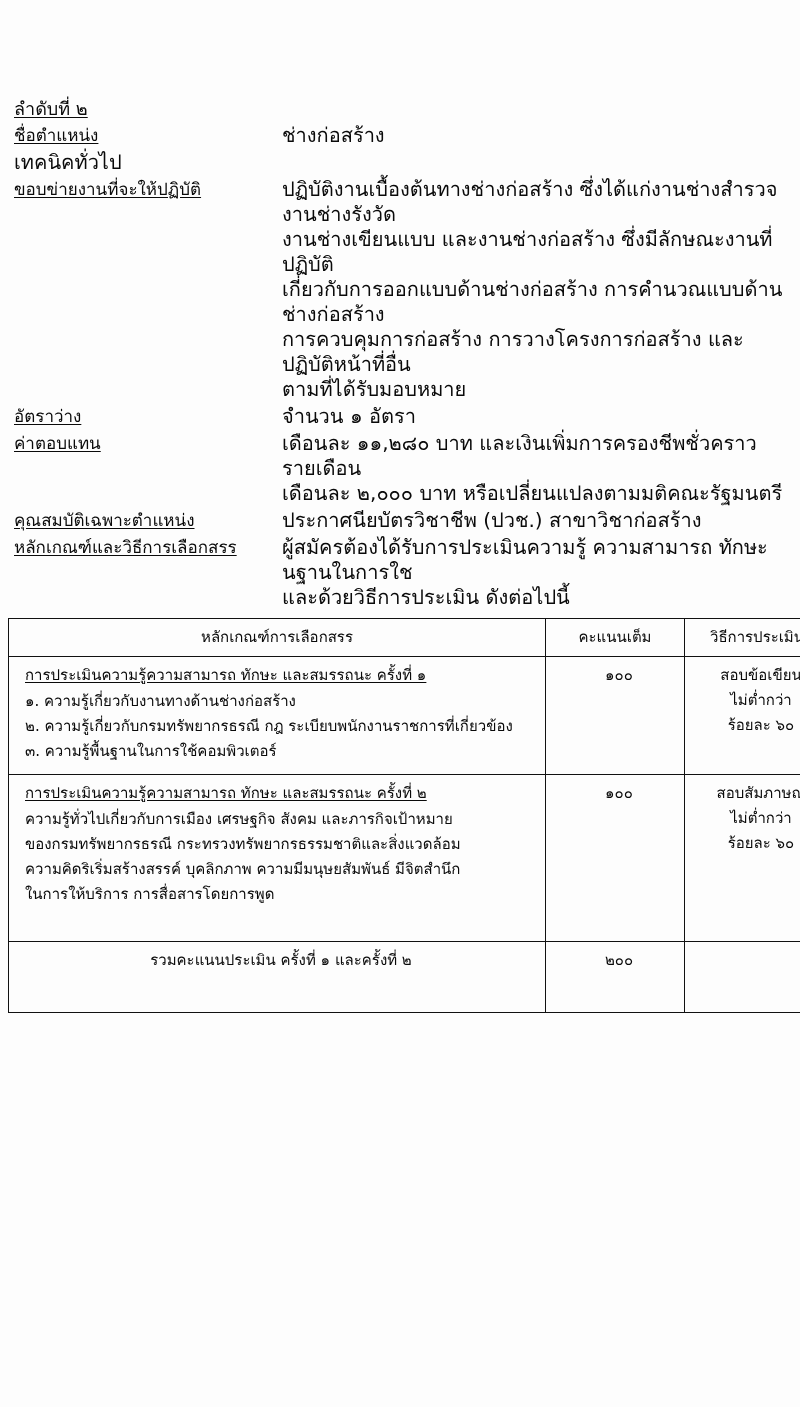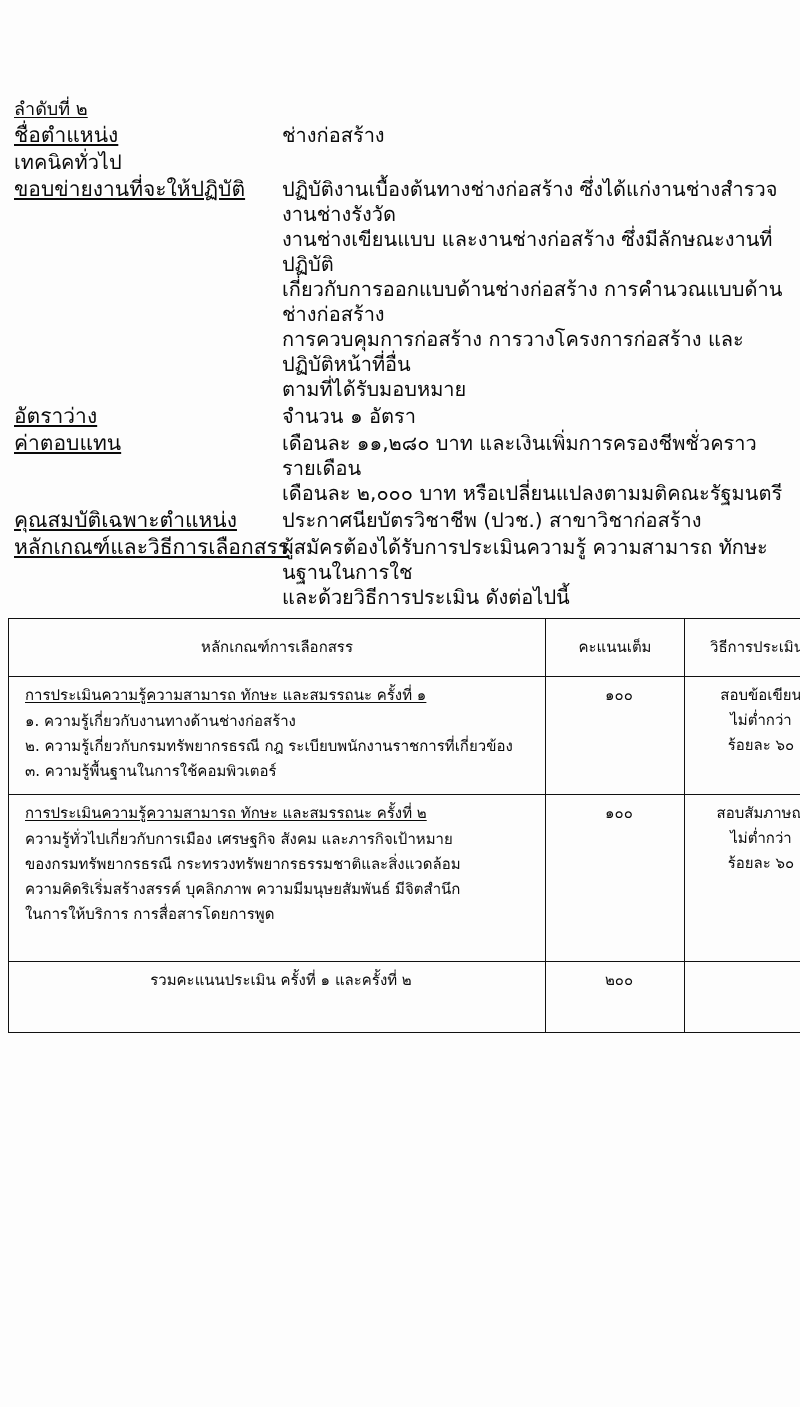--- a/index.html
+++ b/index.html
@@ -29,21 +29,21 @@
     width: 772px;
   }
   .row {
     display: flex;
     align-items: flex-start;
     margin-bottom: 2px;
   }
   .label {
     width: 268px;
     flex: 0 0 268px;
-    font-size: 21px;
+    font-size: 17px;
     line-height: 25px;
     text-decoration: underline;
     text-underline-offset: 2px;
     white-space: nowrap;
   }
   .value {
     flex: 1 1 auto;
     font-size: 20px;
     line-height: 25px;
   }
@@ -70,21 +70,21 @@
     border: 1px solid #111;
     vertical-align: top;
     padding: 6px 8px 10px 16px;
     font-size: 15px;
     line-height: 25px;
     font-weight: normal;
   }
   table.criteria th {
     text-align: center;
     vertical-align: middle;
-    padding: 16px 6px;
+    padding: 6px 6px;
   }
   .col-a { width: 524px; }
   .col-b { width: 126px; }
   .col-c { width: 132px; }
   .cell-center {
     text-align: center;
     vertical-align: middle;
   }
   .sub-title {
     text-decoration: underline;

